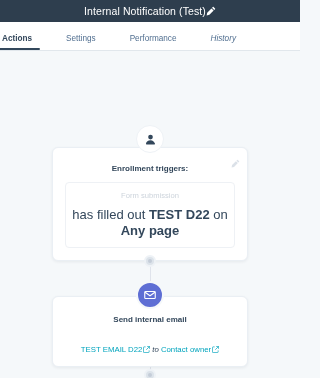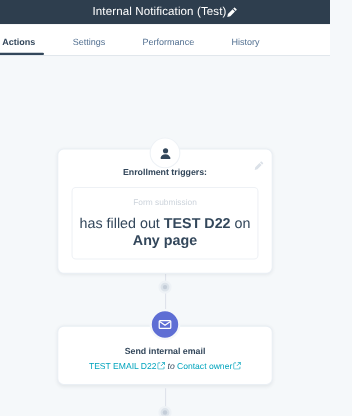--- a/index.html
+++ b/index.html
@@ -49,21 +49,21 @@
   }
   .tab {
     font-size: 8.2px;
     color: #516f90;
     padding: 0 0 7px 0;
     margin-right: 34px;
     position: relative;
     white-space: nowrap;
     cursor: pointer;
   }
-  .tab:last-child { margin-right: 16px; }
+  .tab:last-child { margin-right: 16px; font-style: italic; }
   .tab.active {
     color: #33475b;
     font-weight: bold;
   }
   .tab.active::after {
     content: "";
     position: absolute;
     left: -8px;
     right: -8px;
     bottom: 0;
@@ -120,21 +120,21 @@
     left: 52px;
     width: 196px;
     background: #ffffff;
     border: 1px solid #eaeff4;
     border-radius: 6px;
     box-shadow: 0 1px 3px rgba(45,62,80,0.08);
   }
 
   
   .card-enroll {
-    top: 84px;
+    top: 96px;
     padding: 16px 12px 12px 12px;
   }
   .card-title {
     text-align: center;
     font-size: 8px;
     font-weight: bold;
     color: #33475b;
     margin-bottom: 9px;
   }
   .trigger-box {
@@ -190,21 +190,21 @@
   
   .card-email {
     top: 245px;
     padding: 18px 10px 11px 10px;
     text-align: center;
   }
   .email-title {
     font-size: 8px;
     font-weight: bold;
     color: #33475b;
-    margin-bottom: 4px;
+    margin-bottom: 21px;
   }
   .email-links {
     font-size: 7.8px;
     color: #33475b;
     white-space: nowrap;
     line-height: 1.2;
   }
   .link {
     color: #00a4bd;
     text-decoration: none;

